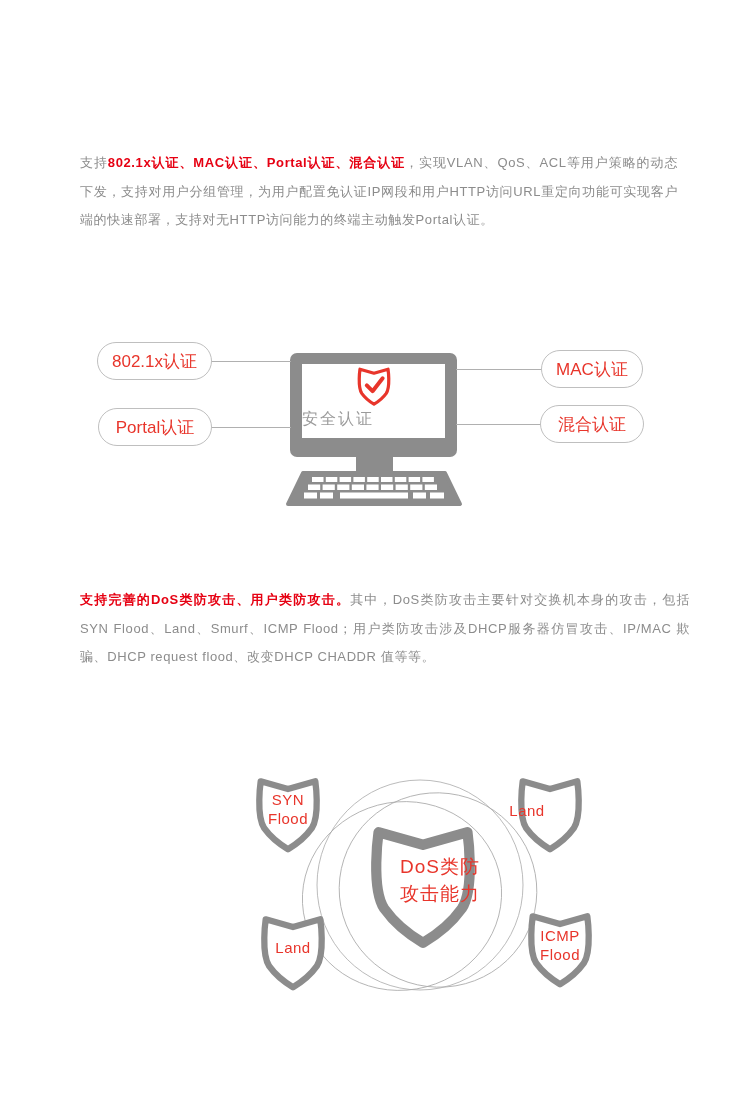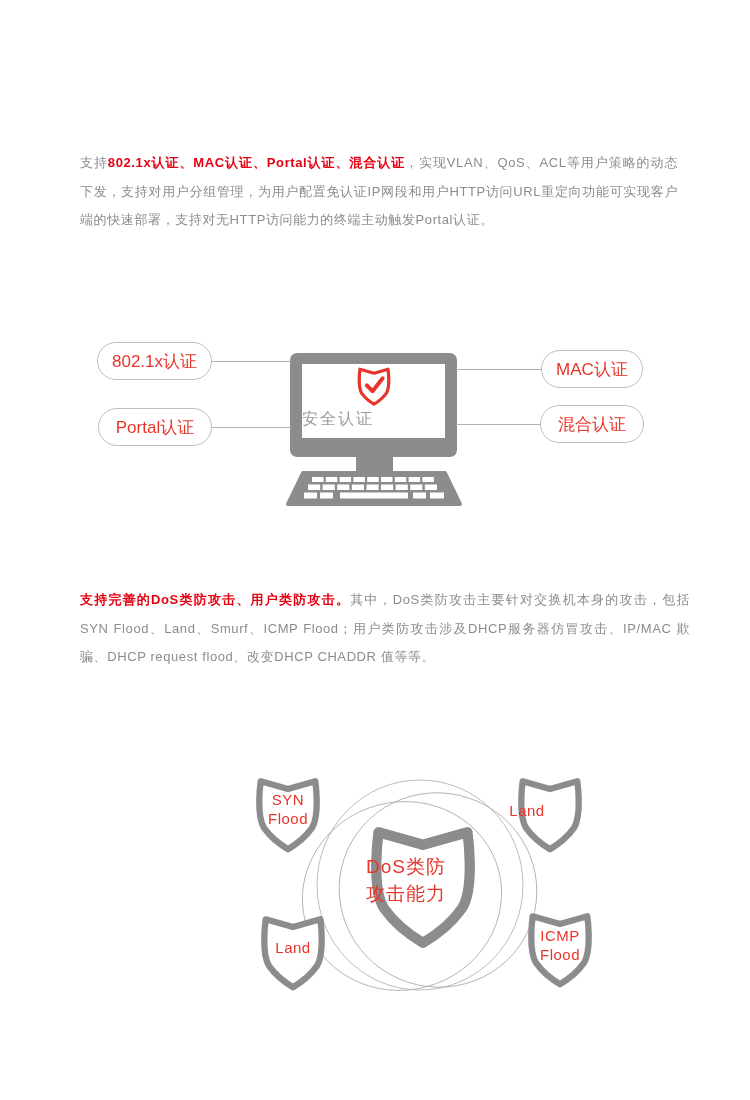--- a/index.html
+++ b/index.html
@@ -63,21 +63,21 @@
     position:absolute;text-align:center;color:var(--diagram_red);
     font-size:15px;line-height:19px;letter-spacing:0.5px;
   }
   .lbl-syn{left:203px;top:30px;width:74px;}
   .lbl-land{left:442px;top:41px;width:74px;}
   .lbl-smurf{left:206px;top:178px;width:78px;}
   .lbl-icmp{left:475px;top:166px;width:74px;}
   .shield-label span{display:block;}
   .center-shield-label{
     position:absolute;left:318px;top:93px;width:114px;
-    text-align:left;color:var(--diagram_red);
+    text-align:right;color:var(--diagram_red);
     font-size:19px;line-height:27px;letter-spacing:1px;
   }
   .center-shield-label span{display:block;}
 </style>
 </head>
 <body>
 
 <div class="page">
 
 

